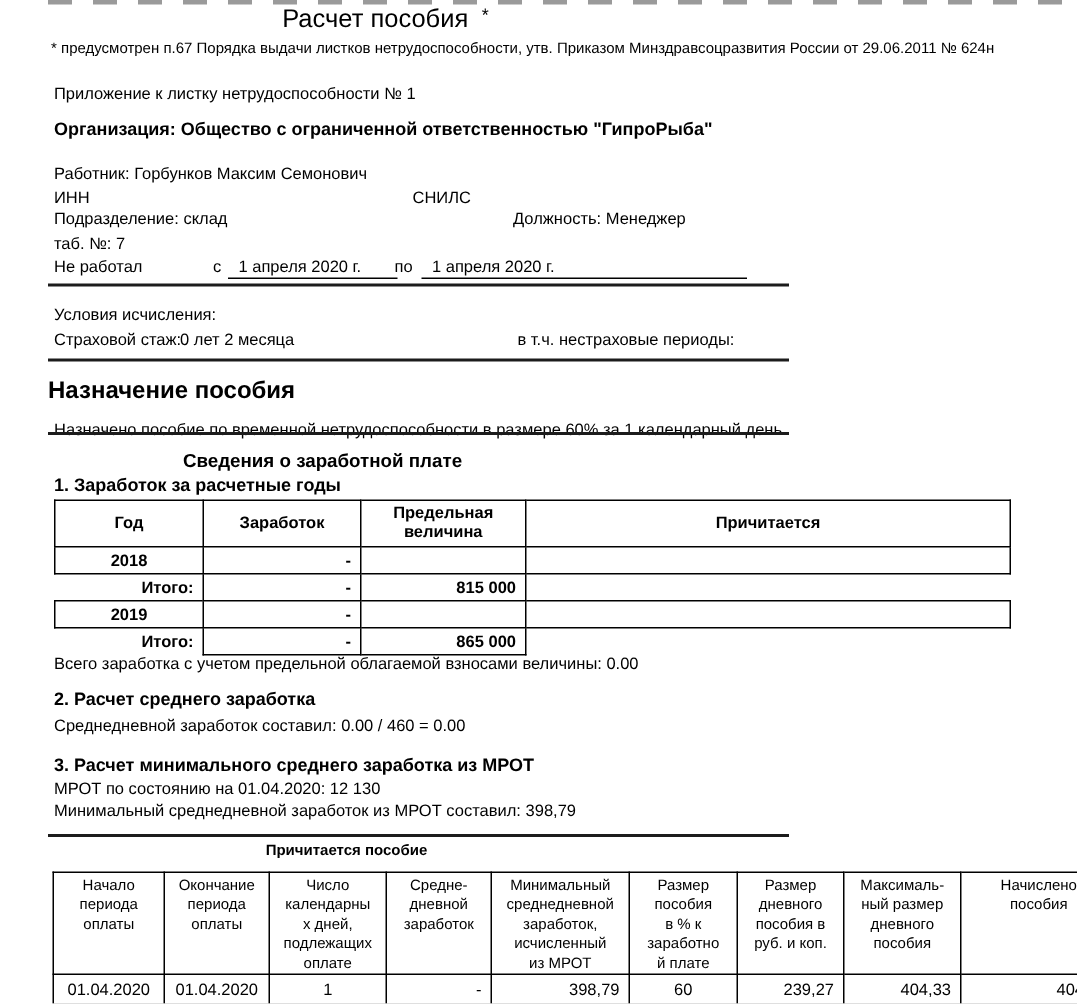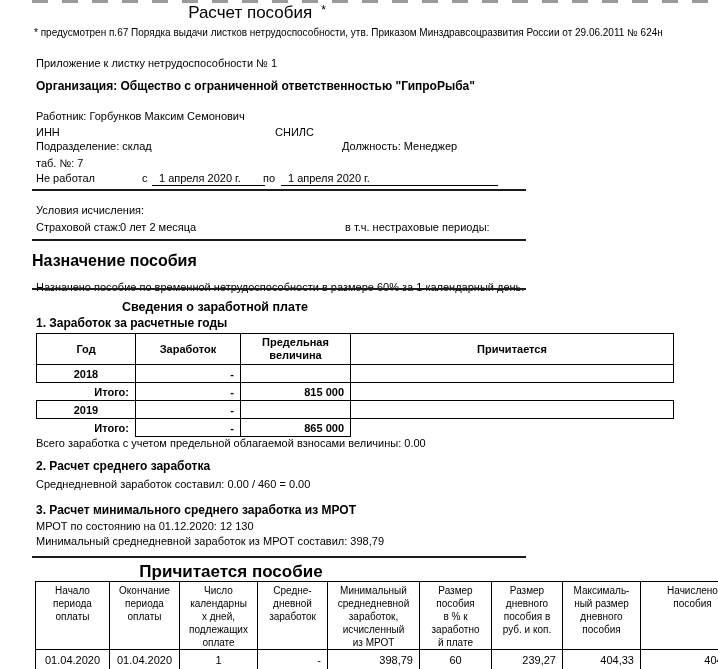--- a/index.html
+++ b/index.html
@@ -50,21 +50,21 @@
     white-space:pre-line;vertical-align:middle;}
   .bd{border:1px solid #000;}
   .nb{border:none;}
   .c{text-align:center;} .r{text-align:right;} .l{text-align:left;}
   .total-line{top:437px;left:4px;}
   .sec2{top:459px;left:4px;font-size:12px;}
   .avg-line{top:478px;left:4px;}
   .sec3{top:503px;left:4px;font-size:12px;}
   .mrot-line{top:520px;left:4px;}
   .minavg-line{top:535px;left:4px;}
-  .benefit-title{top:562px;left:0;width:398px;text-align:center;font-size:17px;}
+  .benefit-title{top:562px;left:0;width:398px;text-align:center;font-size:10px;}
   .t2{position:absolute;top:581px;left:3px;width:709px;font-size:11px;}
   .t2 td{border:1px solid #000;}
   .t2 tr.hdr td{height:64px;vertical-align:top;text-align:center;font-size:10px;
     line-height:13px;white-space:pre-line;padding-top:2px;}
   .t2 tr.data td{height:19px;}
 </style>
 </head>
 <body>
 
 <div id="page">
@@ -150,21 +150,21 @@
     </tr>
   </tbody>
     </table>
 
   <div class="abs total-line">Всего заработка с учетом предельной облагаемой взносами величины: 0.00</div>
 
   <div class="abs sec2 b">2. Расчет среднего заработка</div>
   <div class="abs avg-line">Среднедневной заработок составил: 0.00 / 460 = 0.00</div>
 
   <div class="abs sec3 b">3. Расчет минимального среднего заработка из МРОТ</div>
-  <div class="abs mrot-line">МРОТ по состоянию на 01.12.2020: 12 130</div>
+  <div class="abs mrot-line">МРОТ по состоянию на 01.04.2020: 12 130</div>
   <div class="abs minavg-line">Минимальный среднедневной заработок из МРОТ составил: 398,79</div>
 
   <div class="rule rule4"></div>
 
   <div class="abs benefit-title b">Причитается пособие</div>
 
   <table class="t2">
     <colgroup>
         <col style="width:74px">
         <col style="width:70px">

